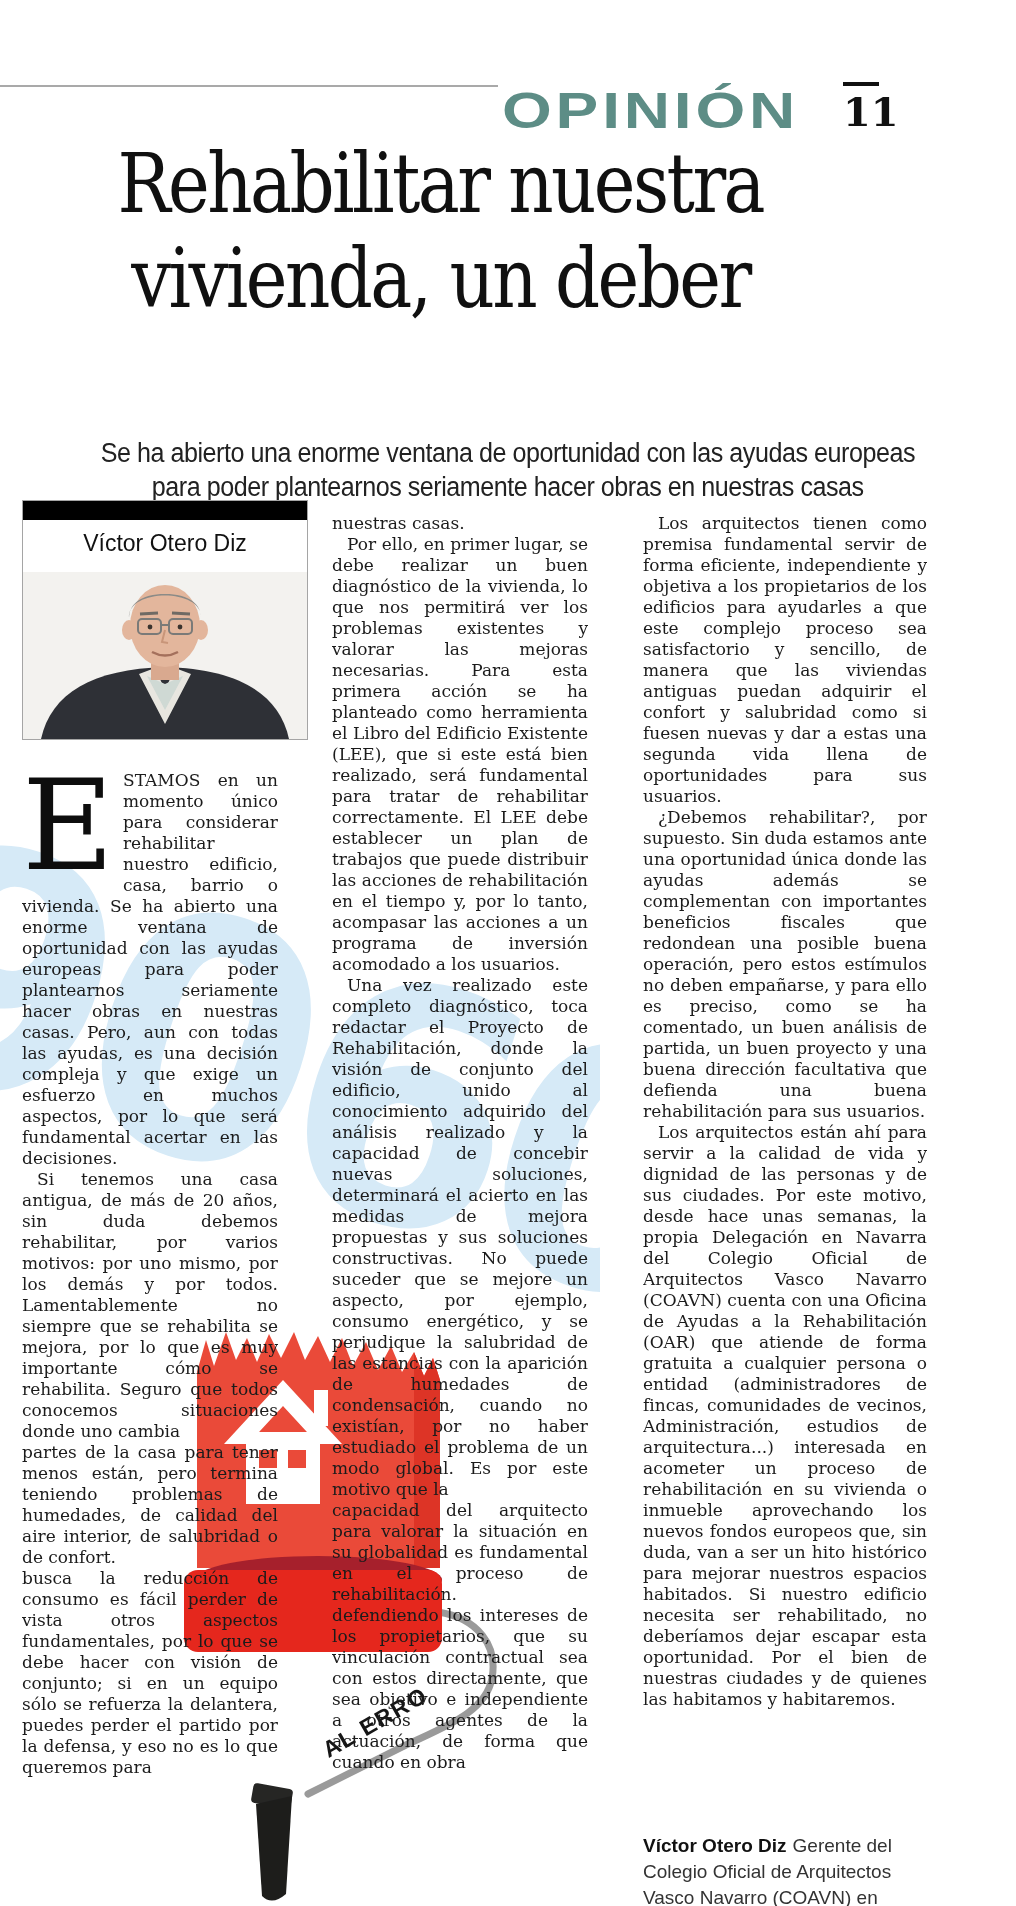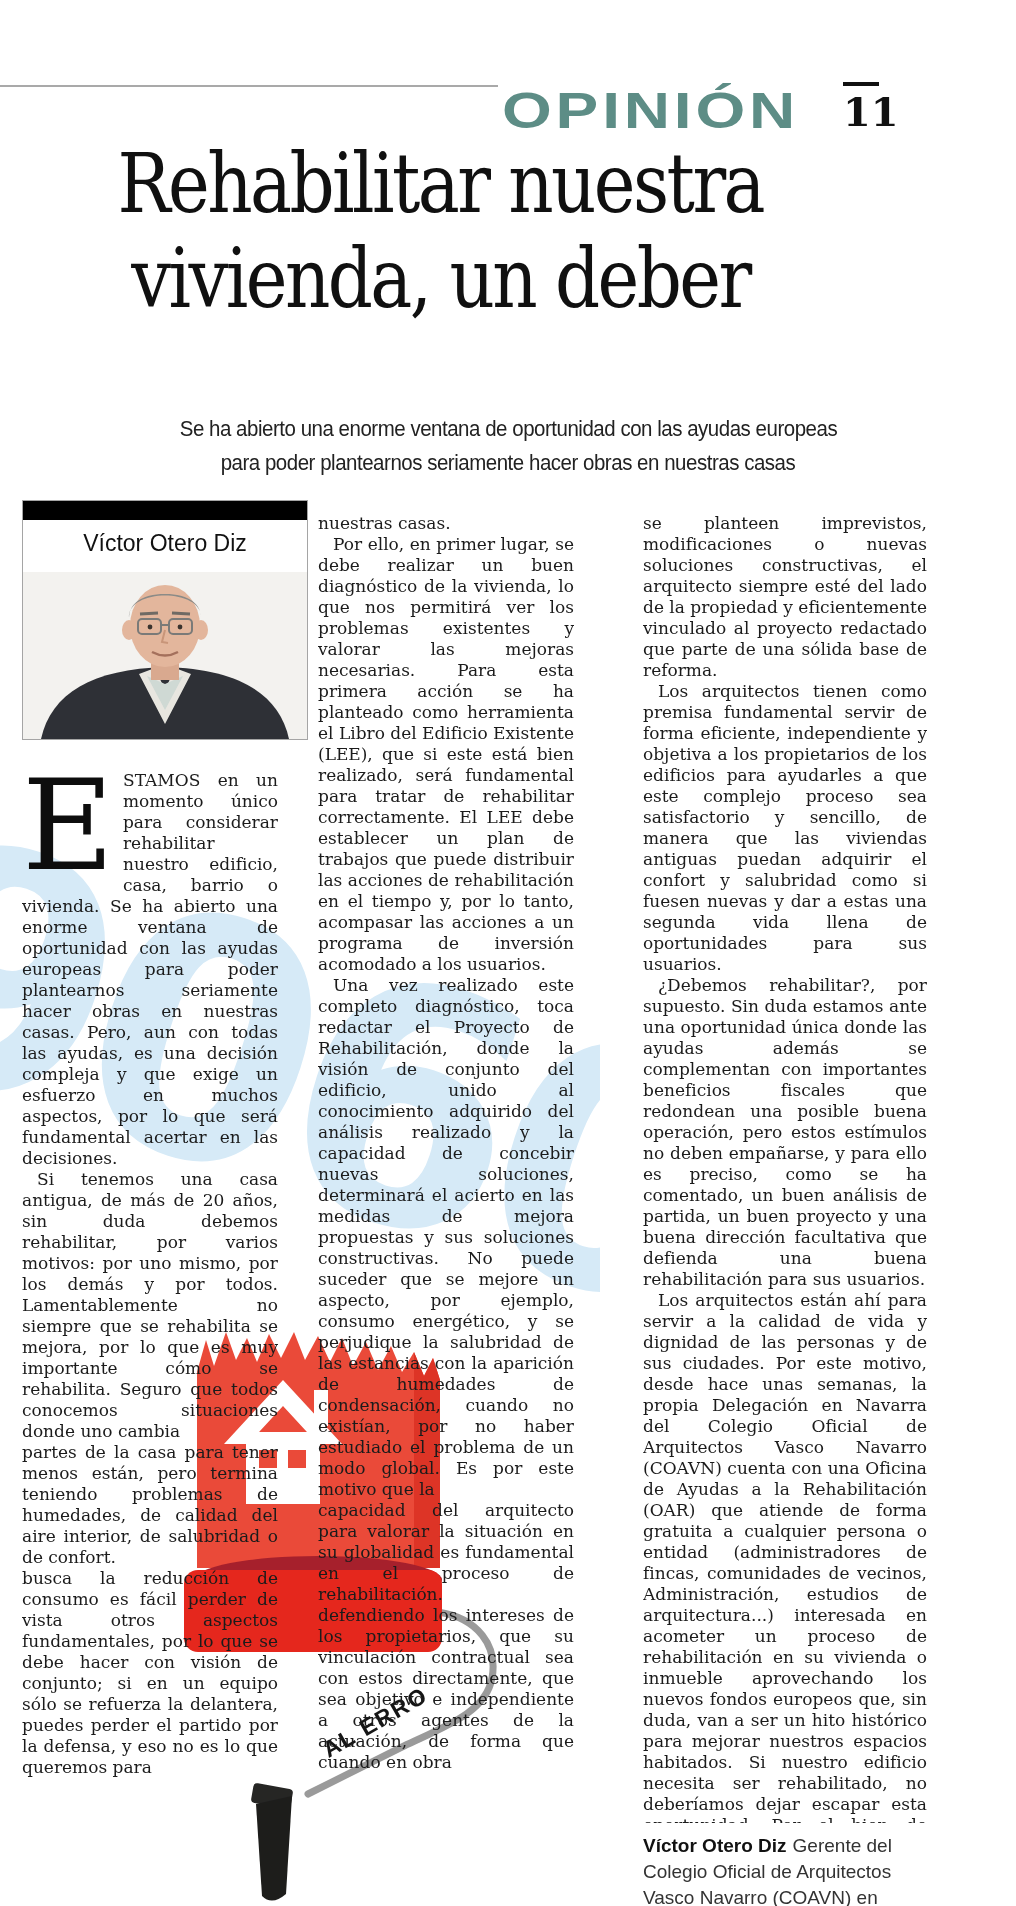--- a/index.html
+++ b/index.html
@@ -12,22 +12,22 @@
       font-family:"Liberation Sans",sans-serif;font-weight:bold;font-size:50px;
       letter-spacing:3px;color:#5d8d86;transform:scaleX(1.28);transform-origin:left top;white-space:nowrap;}
   .pagenum-bar{position:absolute;left:843px;top:82px;width:36px;height:4px;background:#111;}
   .page-number{position:absolute;left:843px;top:88px;font-family:"DejaVu Serif",serif;
       font-weight:bold;font-size:40px;color:#111;}
 
   
   .headline{position:absolute;left:0;top:136px;width:880px;text-align:center;
       font-family:"DejaVu Serif",serif;color:#101010;line-height:95px;font-size:82px;letter-spacing:-3px;}
   .headline .tline{display:inline-block;transform:scaleX(0.86);white-space:nowrap;}
-  .standfirst{position:absolute;left:0;top:412px;width:1016px;text-align:center;
-      font-family:"Liberation Sans",sans-serif;font-size:22px;line-height:34px;color:#222;letter-spacing:-0.5px;}
+  .standfirst{position:absolute;left:0;top:436px;width:1016px;text-align:center;
+      font-family:"Liberation Sans",sans-serif;font-size:27px;line-height:34px;color:#222;letter-spacing:-0.5px;}
   .standfirst .sline{display:inline-block;transform:scaleX(0.93);white-space:nowrap;}
 
   
   .author-box{position:absolute;left:22px;top:500px;width:286px;height:240px;
       border:1px solid #a5a5a5;background:#fff;box-sizing:border-box;z-index:2;}
   .author-bar{width:100%;height:19px;background:#000;}
   .author-name{text-align:center;margin-top:10px;font-family:"Liberation Sans",sans-serif;
       font-size:23px;color:#111;}
   .author-photo{position:absolute;left:0;bottom:0;width:284px;height:167px;}
 
@@ -37,21 +37,21 @@
       font-weight:bold;font-size:330px;line-height:1;color:#d6eaf7;letter-spacing:-18px;
       transform:rotate(18deg);transform-origin:left top;white-space:nowrap;}
 
   
   .col{position:absolute;font-size:17px;line-height:21px;text-align:justify;z-index:2;overflow:hidden;}
   .col p{margin:0;}
   .indent{text-indent:15px;}
   .narrow-r{margin-right:100px;}
   .narrow-l{margin-left:105px;}
   .col1{left:22px;top:770px;width:256px;height:1126px;}
-  .col2{left:318px;top:513px;width:256px;height:1385px;}
+  .col2{left:332px;top:513px;width:256px;height:1385px;}
   .col3{left:643px;top:513px;width:284px;height:1310px;}
   .dropcap{float:left;font-family:"DejaVu Serif",serif;font-size:126px;line-height:0.82;
       padding:4px 9px 0 0;color:#0d0d0d;}
 
   
   .illus{position:absolute;left:150px;top:1310px;width:460px;height:600px;z-index:1;}
   .signature{position:absolute;left:318px;top:1740px;z-index:1;
       font-family:"Liberation Sans",sans-serif;font-weight:bold;font-size:23px;letter-spacing:2px;
       color:#151515;transform:rotate(-30deg);transform-origin:left top;white-space:nowrap;}
 
@@ -118,21 +118,20 @@
 
   <div class="col col2">
     <p>nuestras casas.</p>
     <p class="indent">Por ello, en primer lugar, se debe realizar un buen diagnóstico de la vivienda, lo que nos permitirá ver los problemas existentes y valorar las mejoras necesarias. Para esta primera acción se ha planteado como herramienta el Libro del Edificio Existente (LEE), que si este está bien realizado, será fundamental para tratar de rehabilitar correctamente. El LEE debe establecer un plan de trabajos que puede distribuir las acciones de rehabilitación en el tiempo y, por lo tanto, acompasar las acciones a un programa de inversión acomodado a los usuarios.</p>
     <p class="indent">Una vez realizado este completo diagnóstico, toca redactar el Proyecto de Rehabilitación, donde la visión de conjunto del edificio, unido al conocimiento adquirido del análisis realizado y la capacidad de concebir nuevas soluciones, determinará el acierto en las medidas de mejora propuestas y sus soluciones constructivas. No puede suceder que se mejore un aspecto, por ejemplo, consumo energético, y se perjudique la salubridad de las estancias con la aparición de humedades de condensación, cuando no existían, por no haber estudiado el problema de un modo global. Es por este motivo que la</p>
     <p class="narrow-l">capacidad del arquitecto para valorar la situación en su globalidad es fundamental en el proceso de rehabilitación.</p>
     <p>defendiendo los intereses de los propietarios, que su vinculación contractual sea con estos directamente, que sea objetivo e independiente a otros agentes de la actuación, de forma que cuando en obra</p>
   </div>
 
   <div class="col col3">
-    <p>se planteen imprevistos, modificaciones o nuevas soluciones constructivas, el arquitecto siempre esté del lado de la propiedad y eficientemente vinculado al proyecto redactado que parte de una sólida base de reforma.</p>
     <p class="indent">Los arquitectos tienen como premisa fundamental servir de forma eficiente, independiente y objetiva a los propietarios de los edificios para ayudarles a que este complejo proceso sea satisfactorio y sencillo, de manera que las viviendas antiguas puedan adquirir el confort y salubridad como si fuesen nuevas y dar a estas una segunda vida llena de oportunidades para sus usuarios.</p>
     <p class="indent">¿Debemos rehabilitar?, por supuesto. Sin duda estamos ante una oportunidad única donde las ayudas además se complementan con importantes beneficios fiscales que redondean una posible buena operación, pero estos estímulos no deben empañarse, y para ello es preciso, como se ha comentado, un buen análisis de partida, un buen proyecto y una buena dirección facultativa que defienda una buena rehabilitación para sus usuarios.</p>
     <p class="indent">Los arquitectos están ahí para servir a la calidad de vida y dignidad de las personas y de sus ciudades. Por este motivo, desde hace unas semanas, la propia Delegación en Navarra del Colegio Oficial de Arquitectos Vasco Navarro (COAVN) cuenta con una Oficina de Ayudas a la Rehabilitación (OAR) que atiende de forma gratuita a cualquier persona o entidad (administradores de fincas, comunidades de vecinos, Administración, estudios de arquitectura...) interesada en acometer un proceso de rehabilitación en su vivienda o inmueble aprovechando los nuevos fondos europeos que, sin duda, van a ser un hito histórico para mejorar nuestros espacios habitados. Si nuestro edificio necesita ser rehabilitado, no deberíamos dejar escapar esta oportunidad. Por el bien de nuestras ciudades y de quienes las habitamos y habitaremos.</p>
   </div>
 
   <svg class="illus" viewBox="150 1310 460 600">
     <path d="M438,1612 C478,1618 498,1646 492,1678 C486,1712 446,1726 404,1746 L308,1794" stroke="#9a9a9a" stroke-width="7" fill="none" stroke-linecap="round"></path>
     <rect x="252" y="1786" width="40" height="20" rx="4" fill="#262624" transform="rotate(10 272 1796)"></rect>
     <path d="M256,1804 L292,1796 L286,1894 Q272,1906 262,1896 Z" fill="#1d1d1b"></path>
     <polygon fill="#ea4a39" points="197,1568 197,1372 206,1340 214,1366 226,1332 236,1360 247,1338 257,1362 269,1334 281,1358 294,1332 305,1360 318,1336 330,1362 342,1338 353,1366 366,1342 378,1370 391,1346 402,1372 414,1352 424,1376 433,1358 440,1380 440,1568"></polygon>

